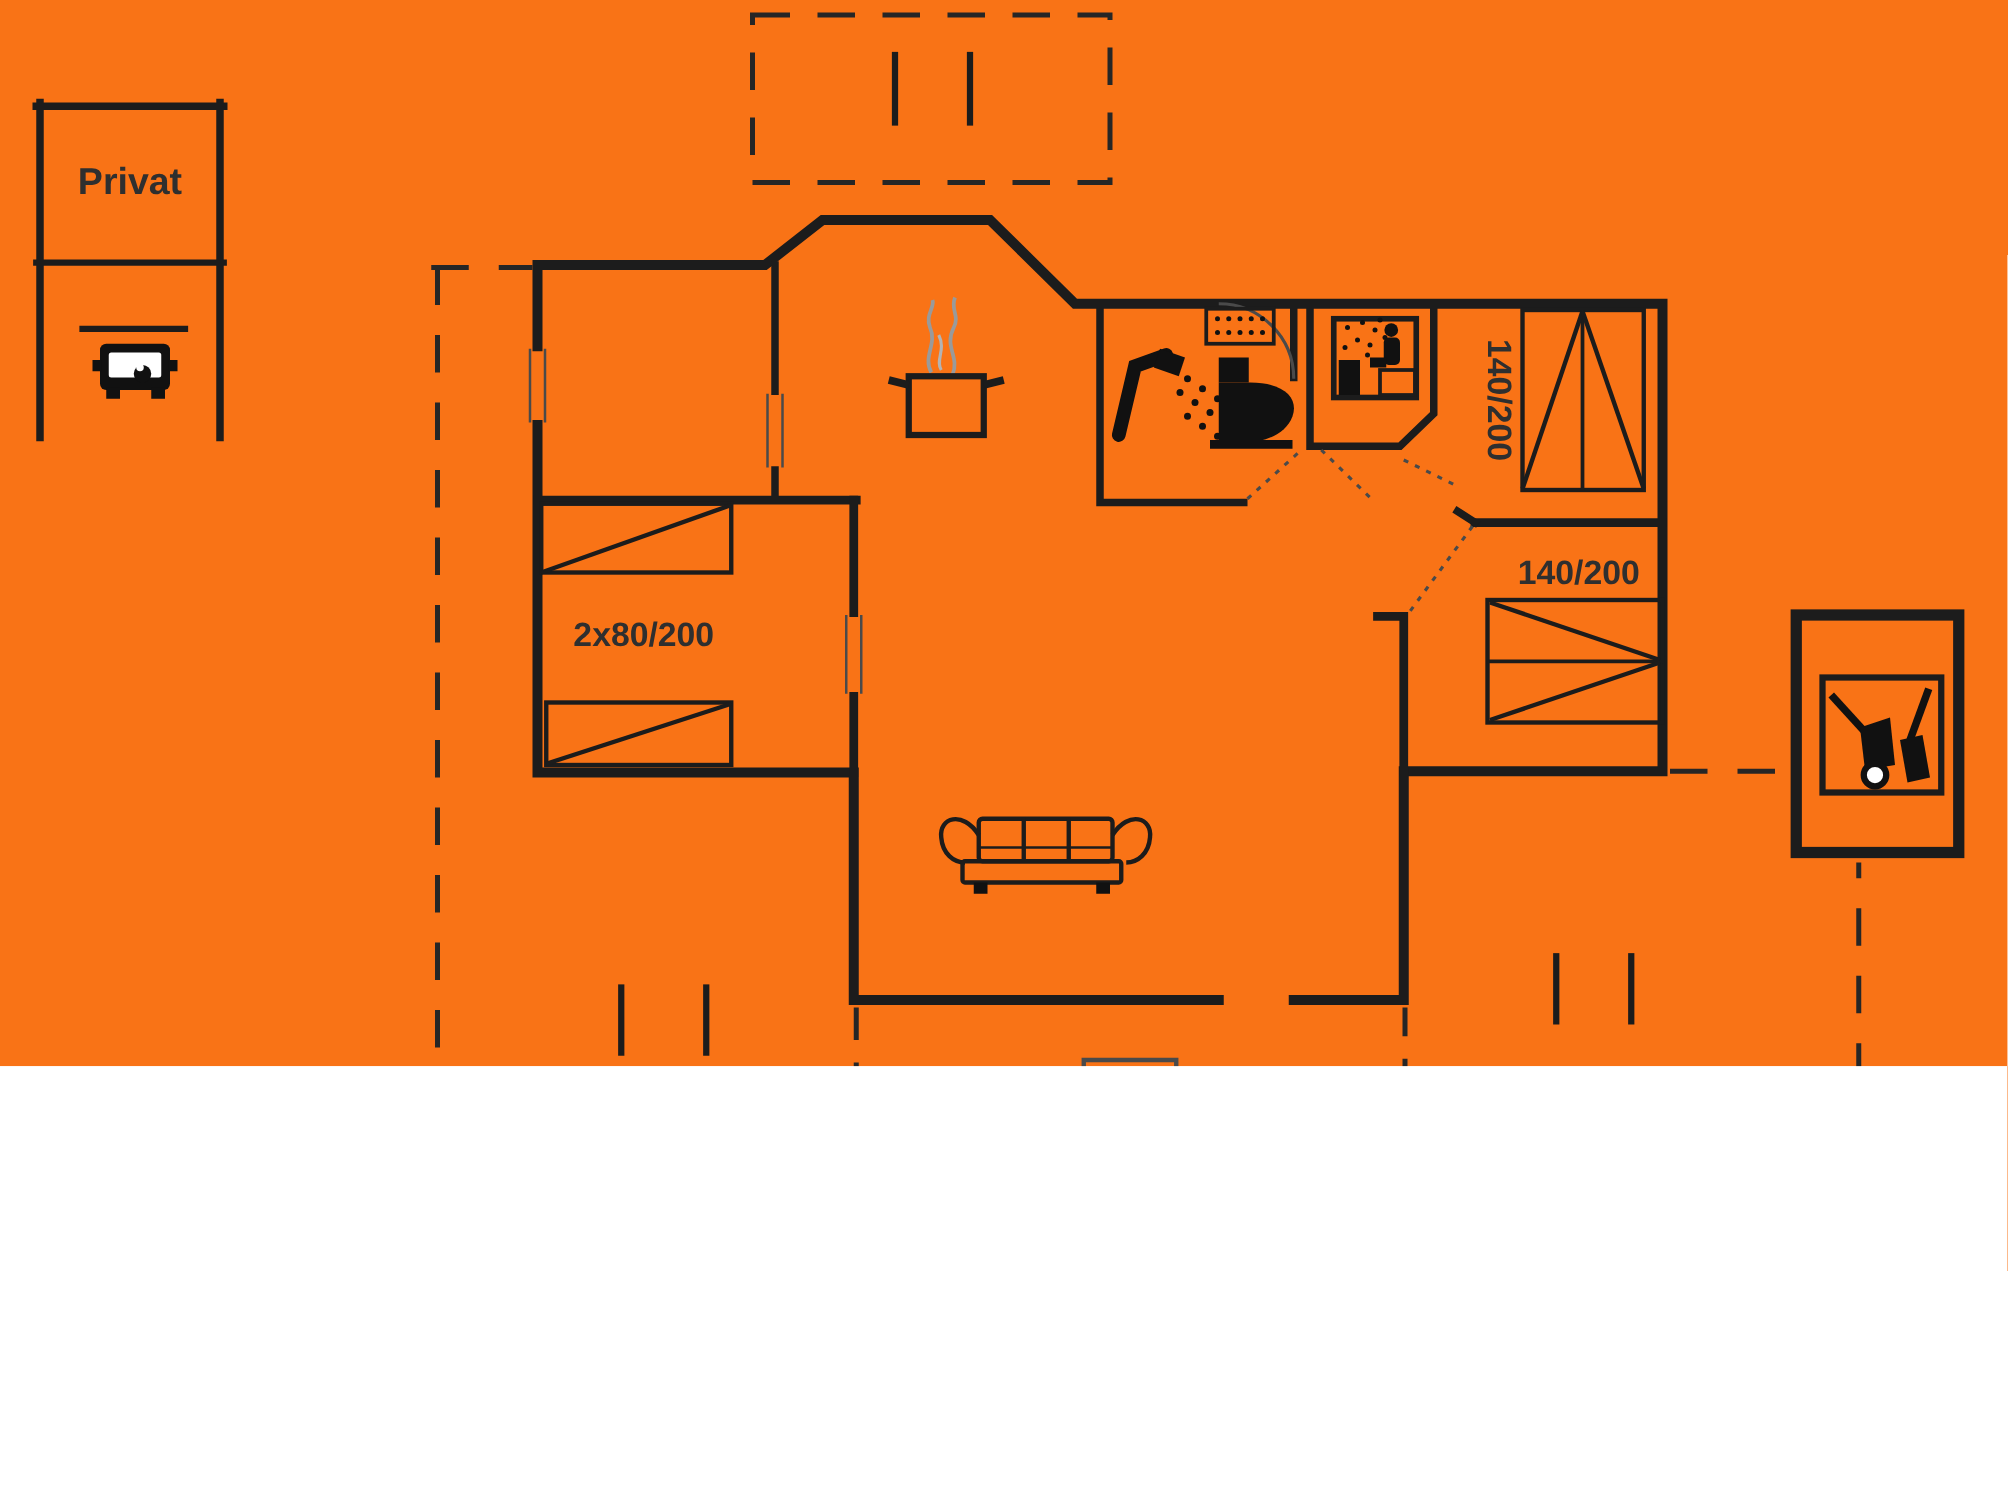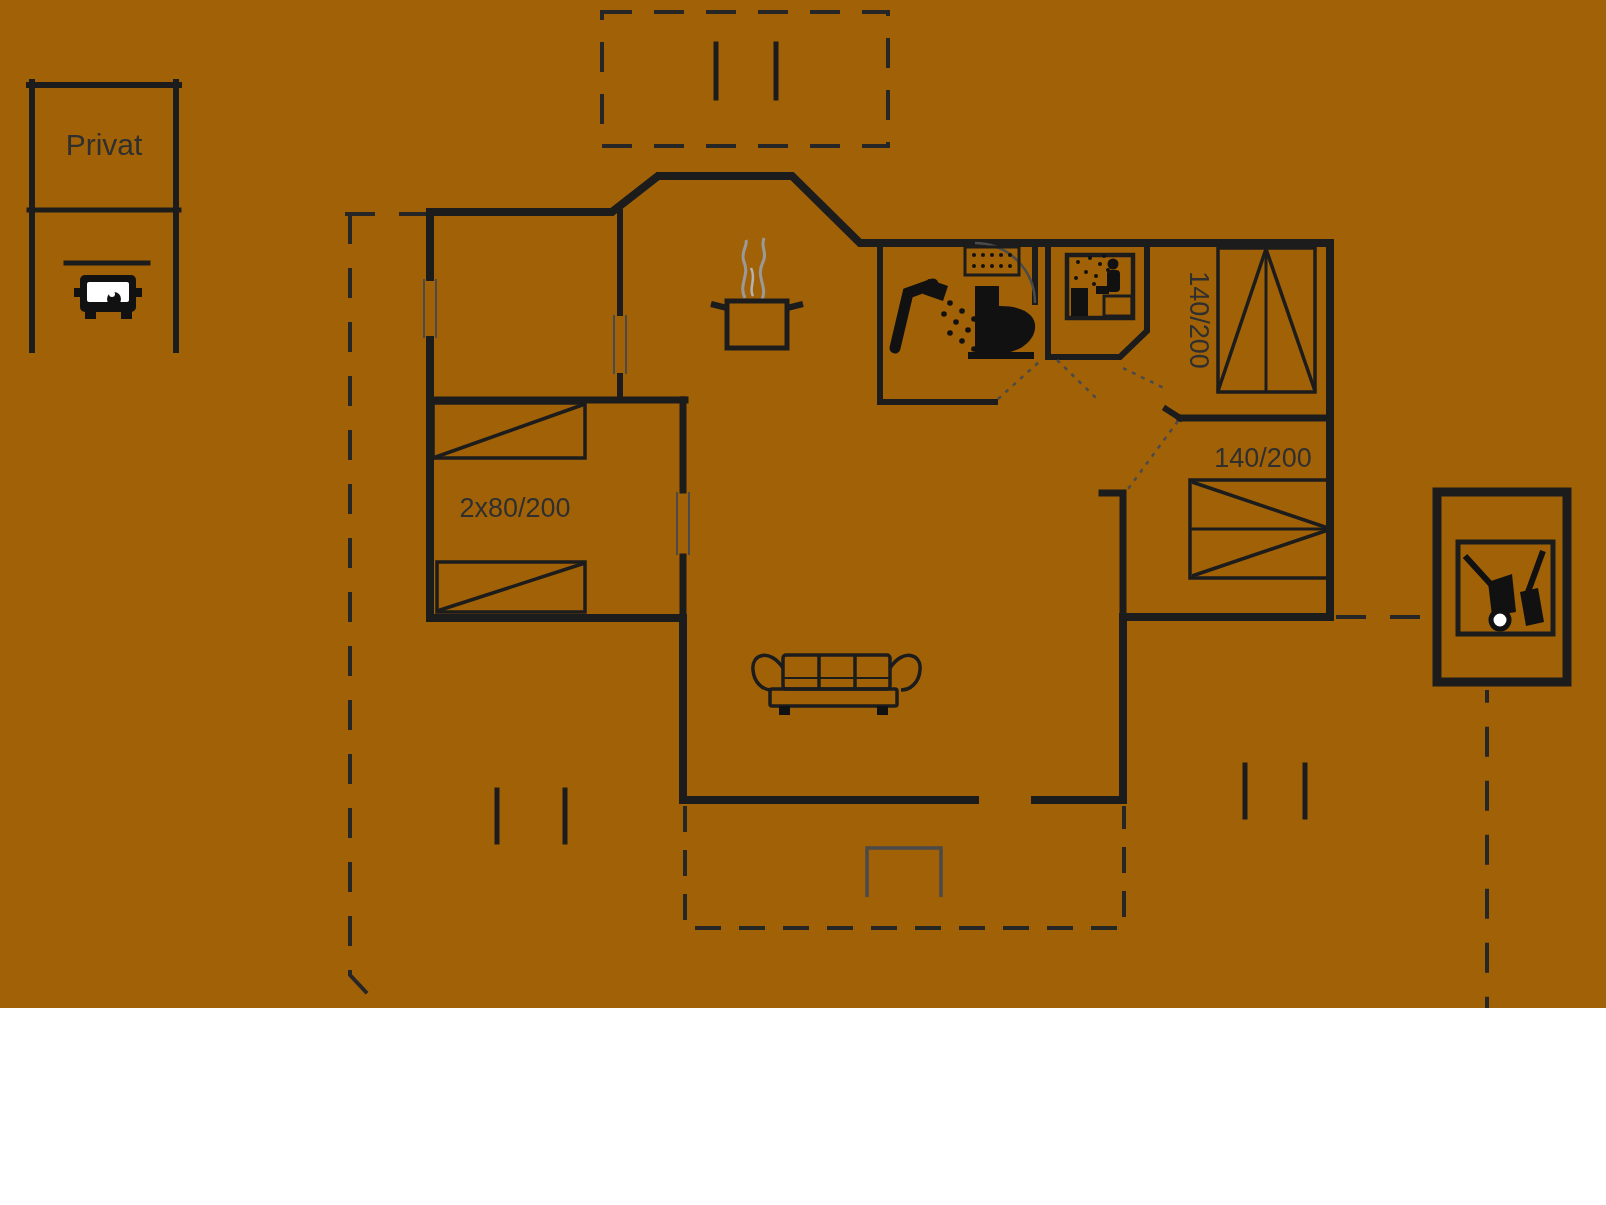--- a/index.html
+++ b/index.html
@@ -1,17 +1,17 @@
 <!DOCTYPE html>
 <html><head>
 <meta charset="utf-8">
 <style>
   html,body{margin:0;padding:0;background:#ffffff;}
-  .stage{position:relative;width:1606px;height:1008px;background:#a16207;overflow:hidden;
-         font-family:"Liberation Sans", sans-serif;}
+  .stage{position:relative;width:1606px;height:853px;background:#f97316;overflow:hidden;
+         font-family:"Liberation Sans", sans-serif;font-weight:bold;}
   svg{display:block}
   text{font-family:"Liberation Sans", sans-serif;fill:#2f2f2f;}
   .wall{stroke:#1c1c1c;fill:none;stroke-linecap:square;}
   .thin{stroke:#4a4a4a;fill:none;}
   .dashb{stroke:#262626;fill:none;}
   .ico{stroke:#1c1c1c;fill:none;}
 </style>
 </head>
 <body>
 

